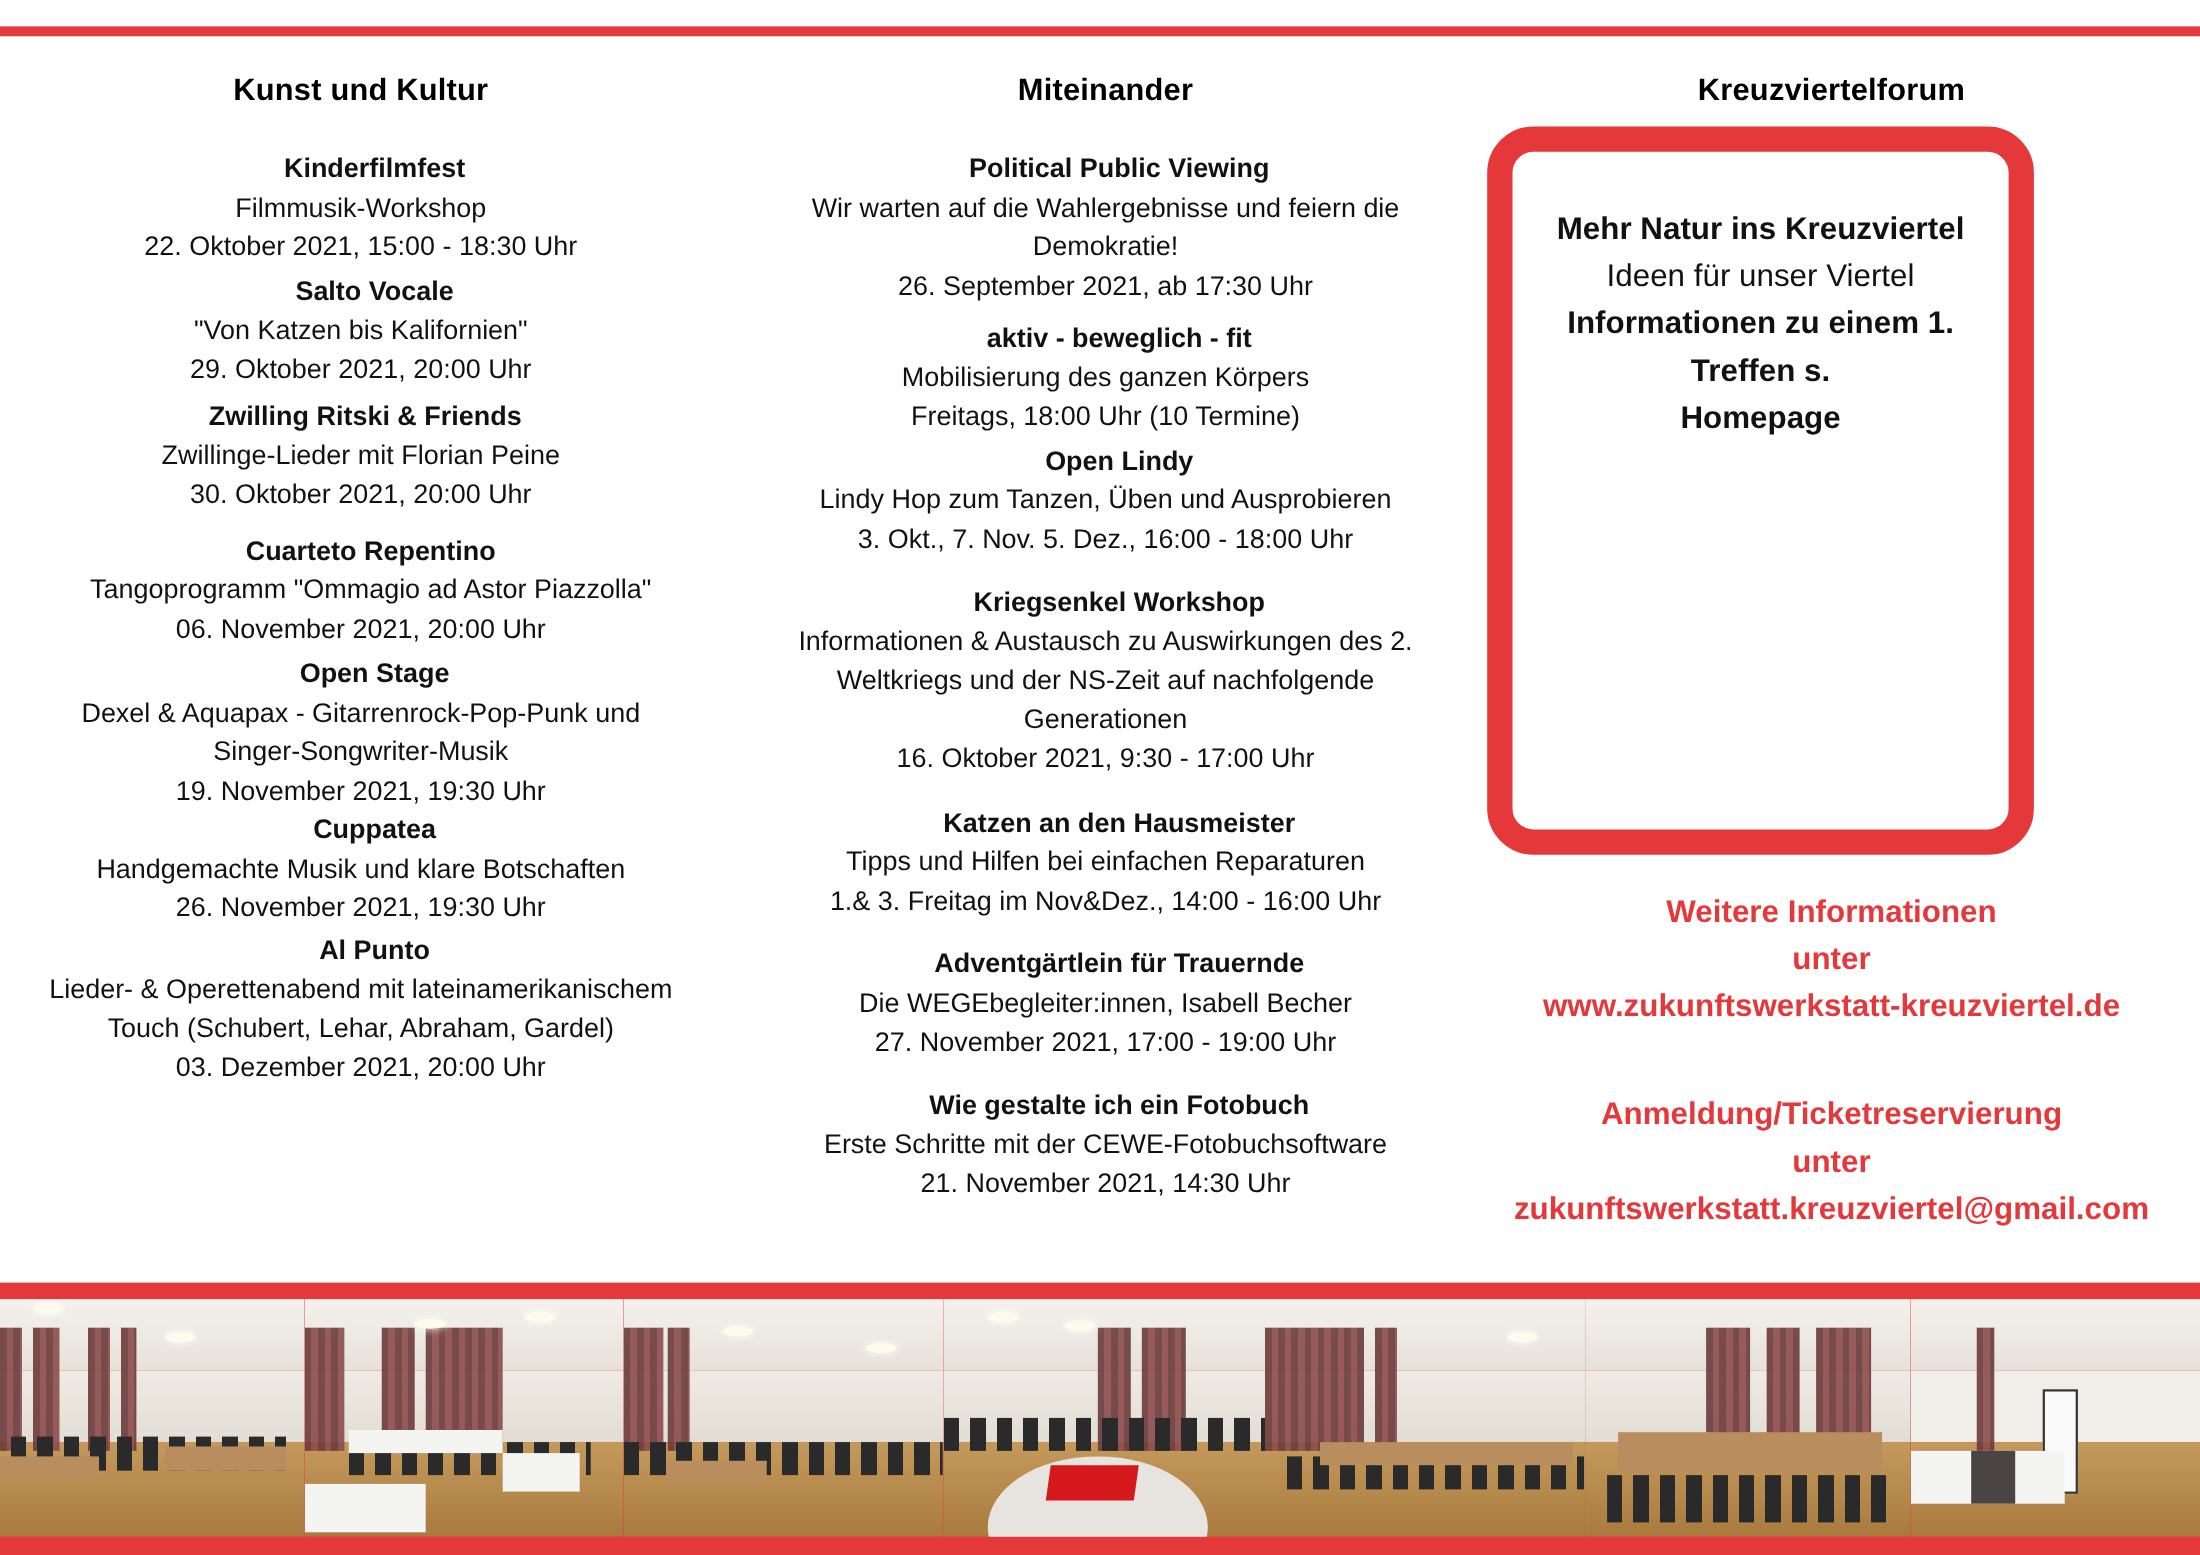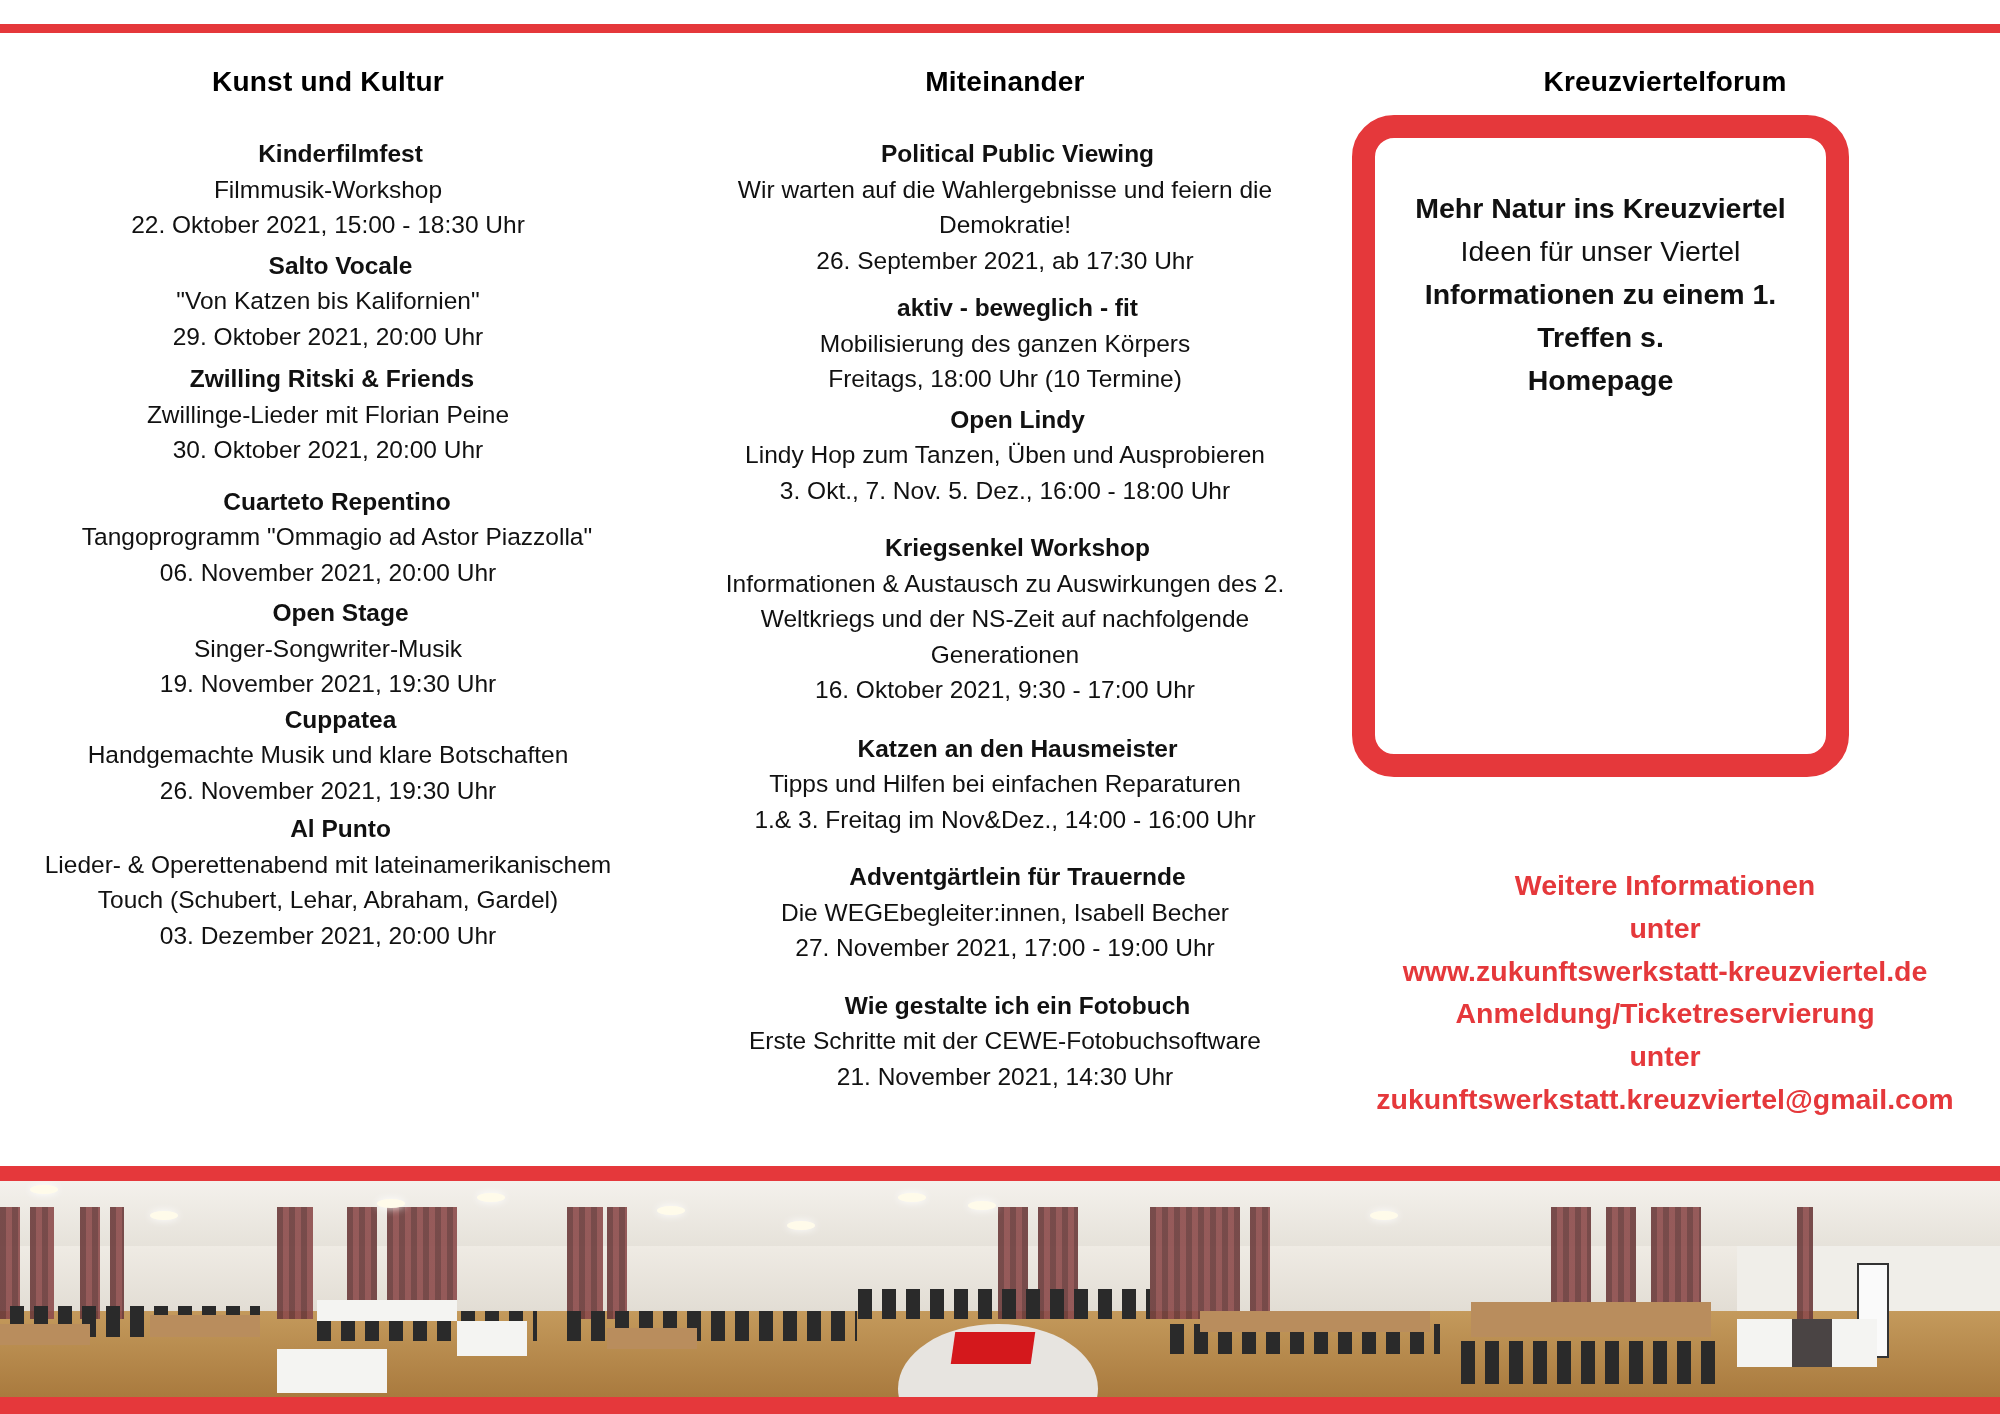--- a/index.html
+++ b/index.html
@@ -61,20 +61,21 @@
     <span class="l">Zwillinge-Lieder mit Florian Peine</span>
     <span class="l">30. Oktober 2021, 20:00 Uhr</span>
   </div>
   <div class="ev" style="margin-bottom:5px">
     <span class="t" style="padding-left:18px">Cuarteto Repentino</span>
     <span class="l" style="padding-left:18px">Tangoprogramm "Ommagio ad Astor Piazzolla"</span>
     <span class="l">06. November 2021, 20:00 Uhr</span>
   </div>
   <div class="ev" style="margin-bottom:0px">
     <span class="t">Open Stage</span>
+    <span class="l">Dexel &amp; Aquapax - Gitarrenrock-Pop-Punk und</span>
     <span class="l">Singer-Songwriter-Musik</span>
     <span class="l">19. November 2021, 19:30 Uhr</span>
   </div>
   <div class="ev" style="margin-bottom:3px">
     <span class="t">Cuppatea</span>
     <span class="l">Handgemachte Musik und klare Botschaften</span>
     <span class="l">26. November 2021, 19:30 Uhr</span>
   </div>
   <div class="ev">
     <span class="t">Al Punto</span>
@@ -135,21 +136,21 @@
   <div style="height:49px"></div>
   <div>
     <span class="b">Mehr Natur ins Kreuzviertel</span>
     <span class="n">Ideen für unser Viertel</span>
     <span class="b">Informationen zu einem 1. Treffen s.</span>
     <span class="b">Homepage</span>
   </div>
   <div style="height:86px"></div>
 </div>
 
-<div class="info" style="top:864px;">
+<div class="info" style="top:808px;">
   <span>Weitere Informationen</span>
   <span>unter</span>
   <span>www.zukunftswerkstatt-kreuzviertel.de</span>
 </div>
 
 <div class="info" style="top:992px;">
   <span>Anmeldung/Ticketreservierung</span>
   <span>unter</span>
   <span>zukunftswerkstatt.kreuzviertel@gmail.com</span>
 </div>

